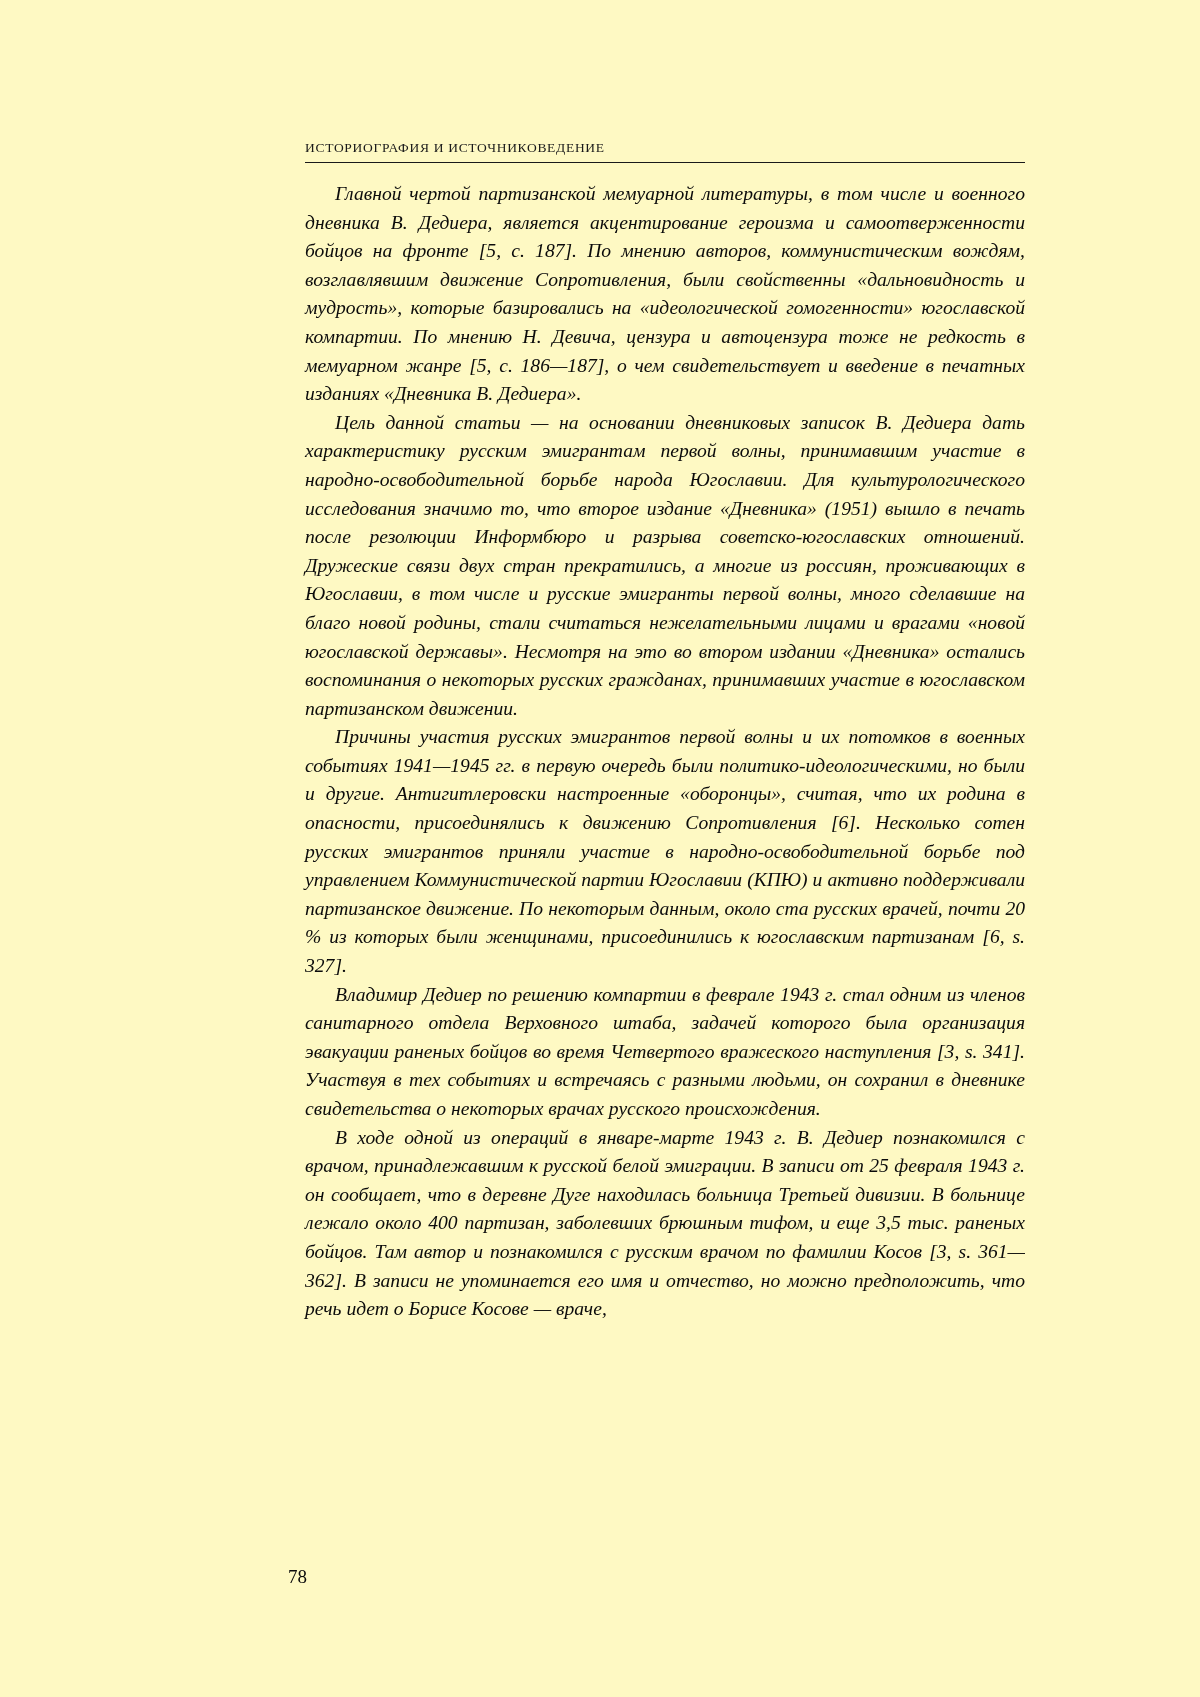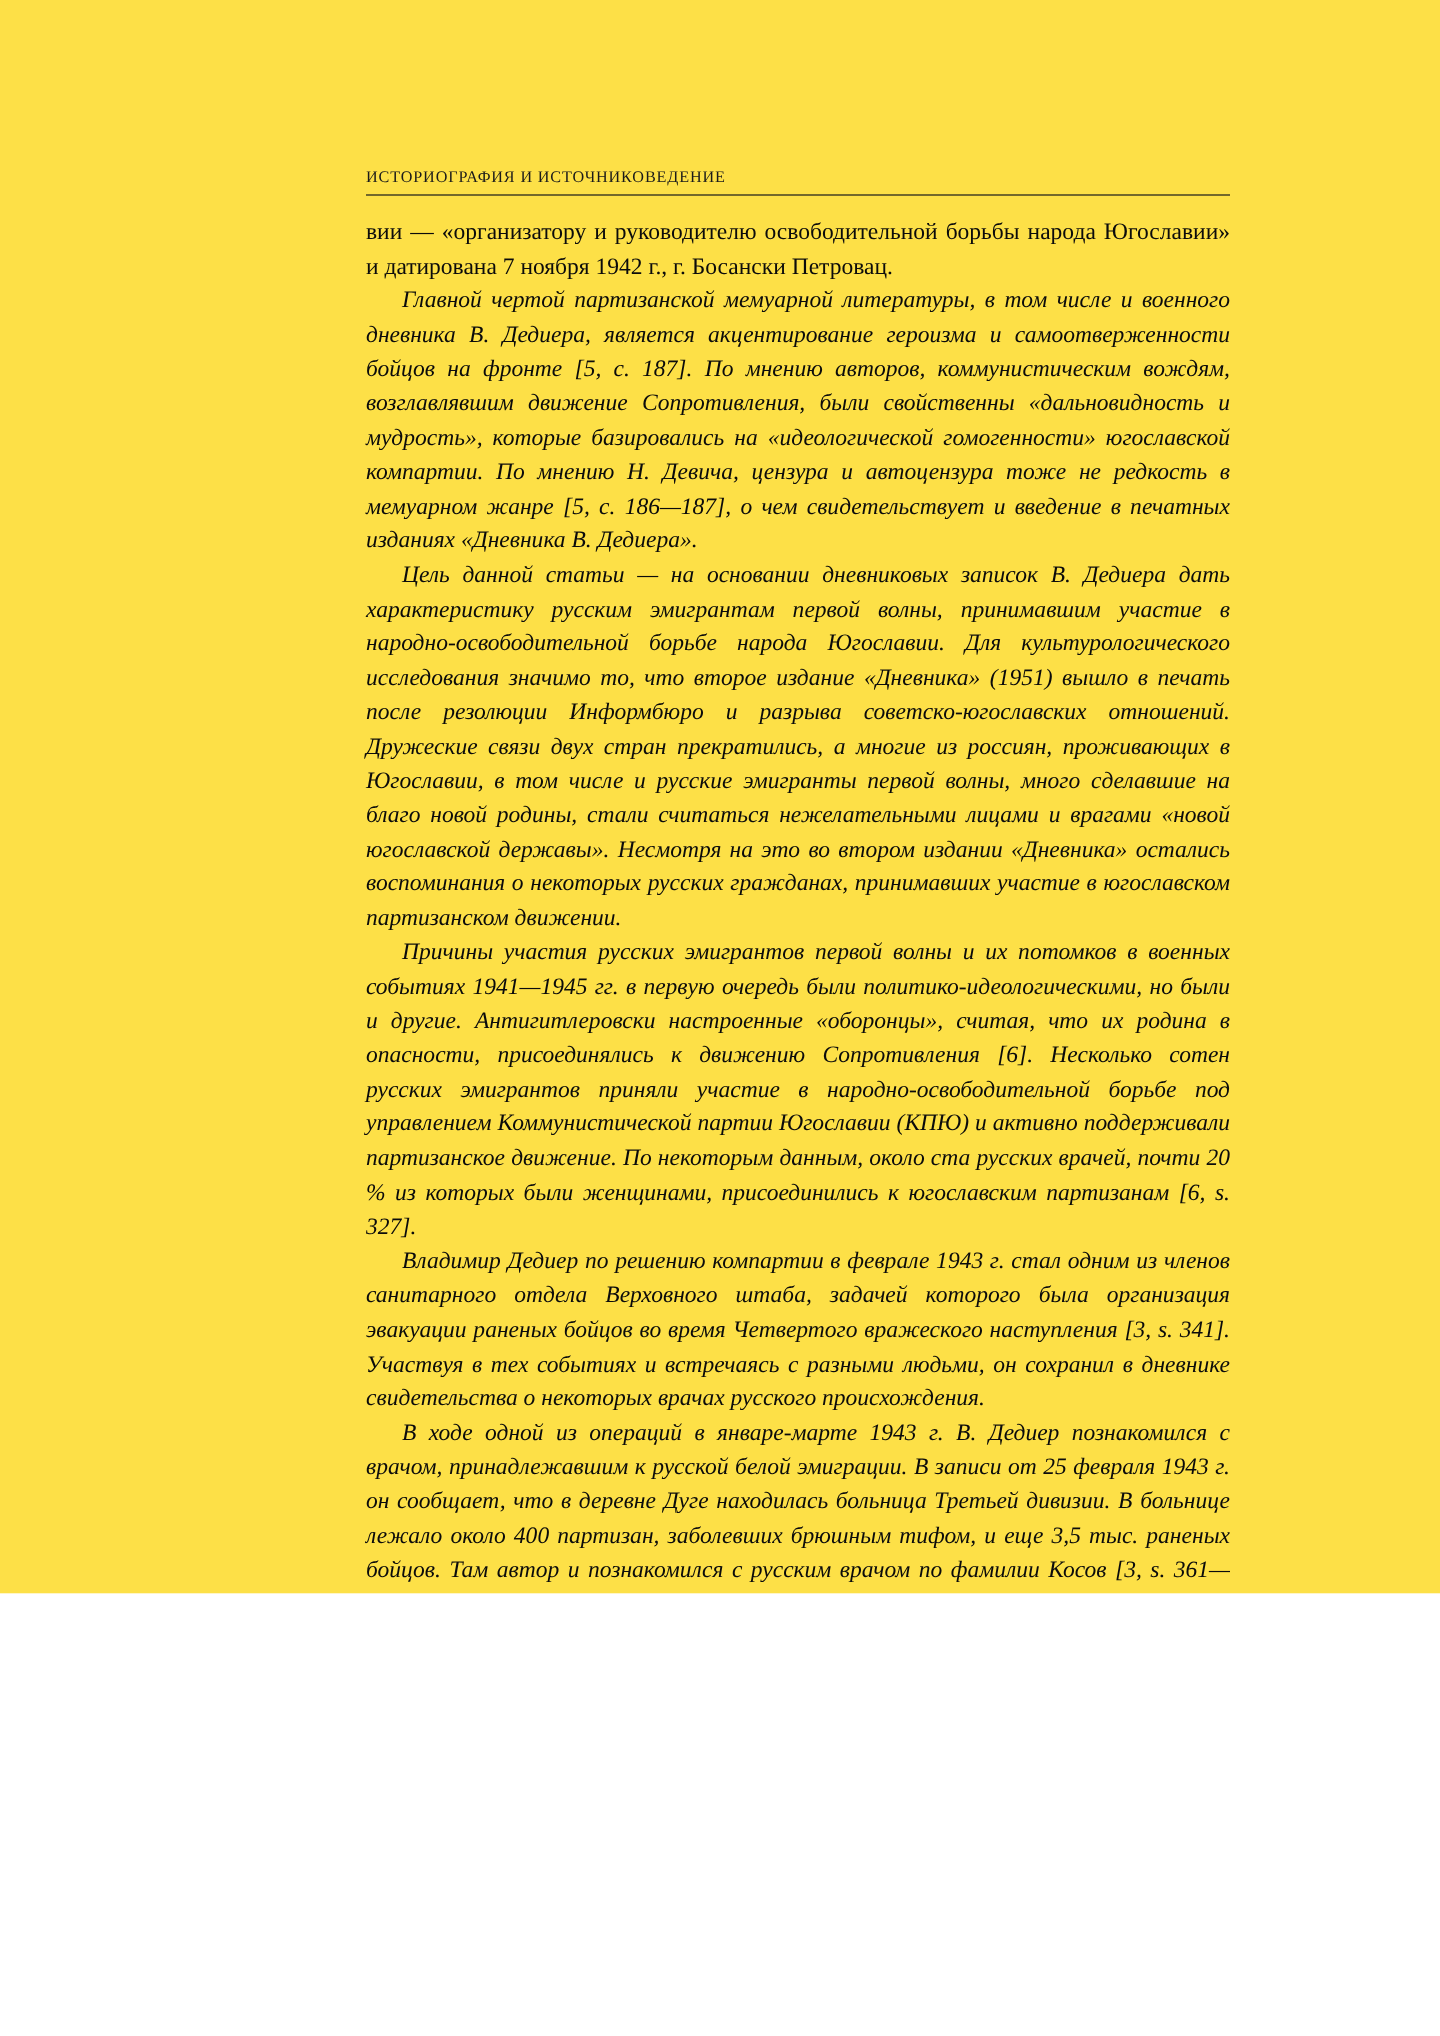--- a/index.html
+++ b/index.html
@@ -3,22 +3,22 @@
 <meta charset="utf-8">
 <style>
   html, body {
     margin: 0;
     padding: 0;
     background: #ffffff;
   }
   .page {
     position: relative;
     width: 1200px;
-    height: 1328px;
-    background: #fde047;
+    height: 1697px;
+    background: #fef9c3;
     font-family: "Liberation Serif", serif;
     color: #0b0b0b;
     overflow: hidden;
   }
   .content {
     position: absolute;
     left: 305px;
     top: 140px;
     width: 720px;
   }
@@ -71,21 +71,20 @@
 </head>
 <body>
 
 <div class="page">
 
   <div class="content">
 
     <div class="running-head">ИСТОРИОГРАФИЯ И ИСТОЧНИКОВЕДЕНИЕ</div>
     <div class="rule"></div>
 
-    <p class="body-par">вии — «организатору и руководителю освободительной борьбы народа Югославии» и датирована 7 ноября 1942 г., г. Босански Петровац.</p>
     <p class="body-par indent">Главной чертой партизанской мемуарной литературы, в том числе и военного дневника В. Дедиера, является акцентирование героизма и самоотверженности бойцов на фронте [5, с. 187]. По мнению авторов, коммунистическим вождям, возглавлявшим движение Сопротивления, были свойственны «дальновидность и мудрость», которые базировались на «идеологической гомогенности» югославской компартии. По мнению Н. Девича, цензура и автоцензура тоже не редкость в мемуарном жанре [5, с. 186—187], о чем свидетельствует и введение в печатных изданиях «Дневника В. Дедиера».</p>
     <p class="body-par indent">Цель данной статьи — на основании дневниковых записок В. Дедиера дать характеристику русским эмигрантам первой волны, принимавшим участие в народно-освободительной борьбе народа Югославии. Для культурологического исследования значимо то, что второе издание «Дневника» (1951) вышло в печать после резолюции Информбюро и разрыва советско-югославских отношений. Дружеские связи двух стран прекратились, а многие из россиян, проживающих в Югославии, в том числе и русские эмигранты первой волны, много сделавшие на благо новой родины, стали считаться нежелательными лицами и врагами «новой югославской державы». Несмотря на это во втором издании «Дневника» остались воспоминания о некоторых русских гражданах, принимавших участие в югославском партизанском движении.</p>
 
 
     <p class="body-par indent">Причины участия русских эмигрантов первой волны и их потомков в военных событиях 1941—1945 гг. в первую очередь были политико-идеологическими, но были и другие. Антигитлеровски настроенные «оборонцы», считая, что их родина в опасности, присоединялись к движению Сопротивления [6]. Несколько сотен русских эмигрантов приняли участие в народно-освободительной борьбе под управлением Коммунистической партии Югославии (КПЮ) и активно поддерживали партизанское движение. По некоторым данным, около ста русских врачей, почти 20 % из которых были женщинами, присоединились к югославским партизанам [6, s. 327].</p>
     <p class="body-par indent">Владимир Дедиер по решению компартии в феврале 1943 г. стал одним из членов санитарного отдела Верховного штаба, задачей которого была организация эвакуации раненых бойцов во время Четвертого вражеского наступления [3, s. 341]. Участвуя в тех событиях и встречаясь с разными людьми, он сохранил в дневнике свидетельства о некоторых врачах русского происхождения.</p>
     <p class="body-par indent">В ходе одной из операций в январе-марте 1943 г. В. Дедиер познакомился с врачом, принадлежавшим к русской белой эмиграции. В записи от 25 февраля 1943 г. он сообщает, что в деревне Дуге находилась больница Третьей дивизии. В больнице лежало около 400 партизан, заболевших брюшным тифом, и еще 3,5 тыс. раненых бойцов. Там автор и познакомился с русским врачом по фамилии Косов [3, s. 361—362]. В записи не упоминается его имя и отчество, но можно предположить, что речь идет о Борисе Косове — враче,</p>
 
   </div>
 

